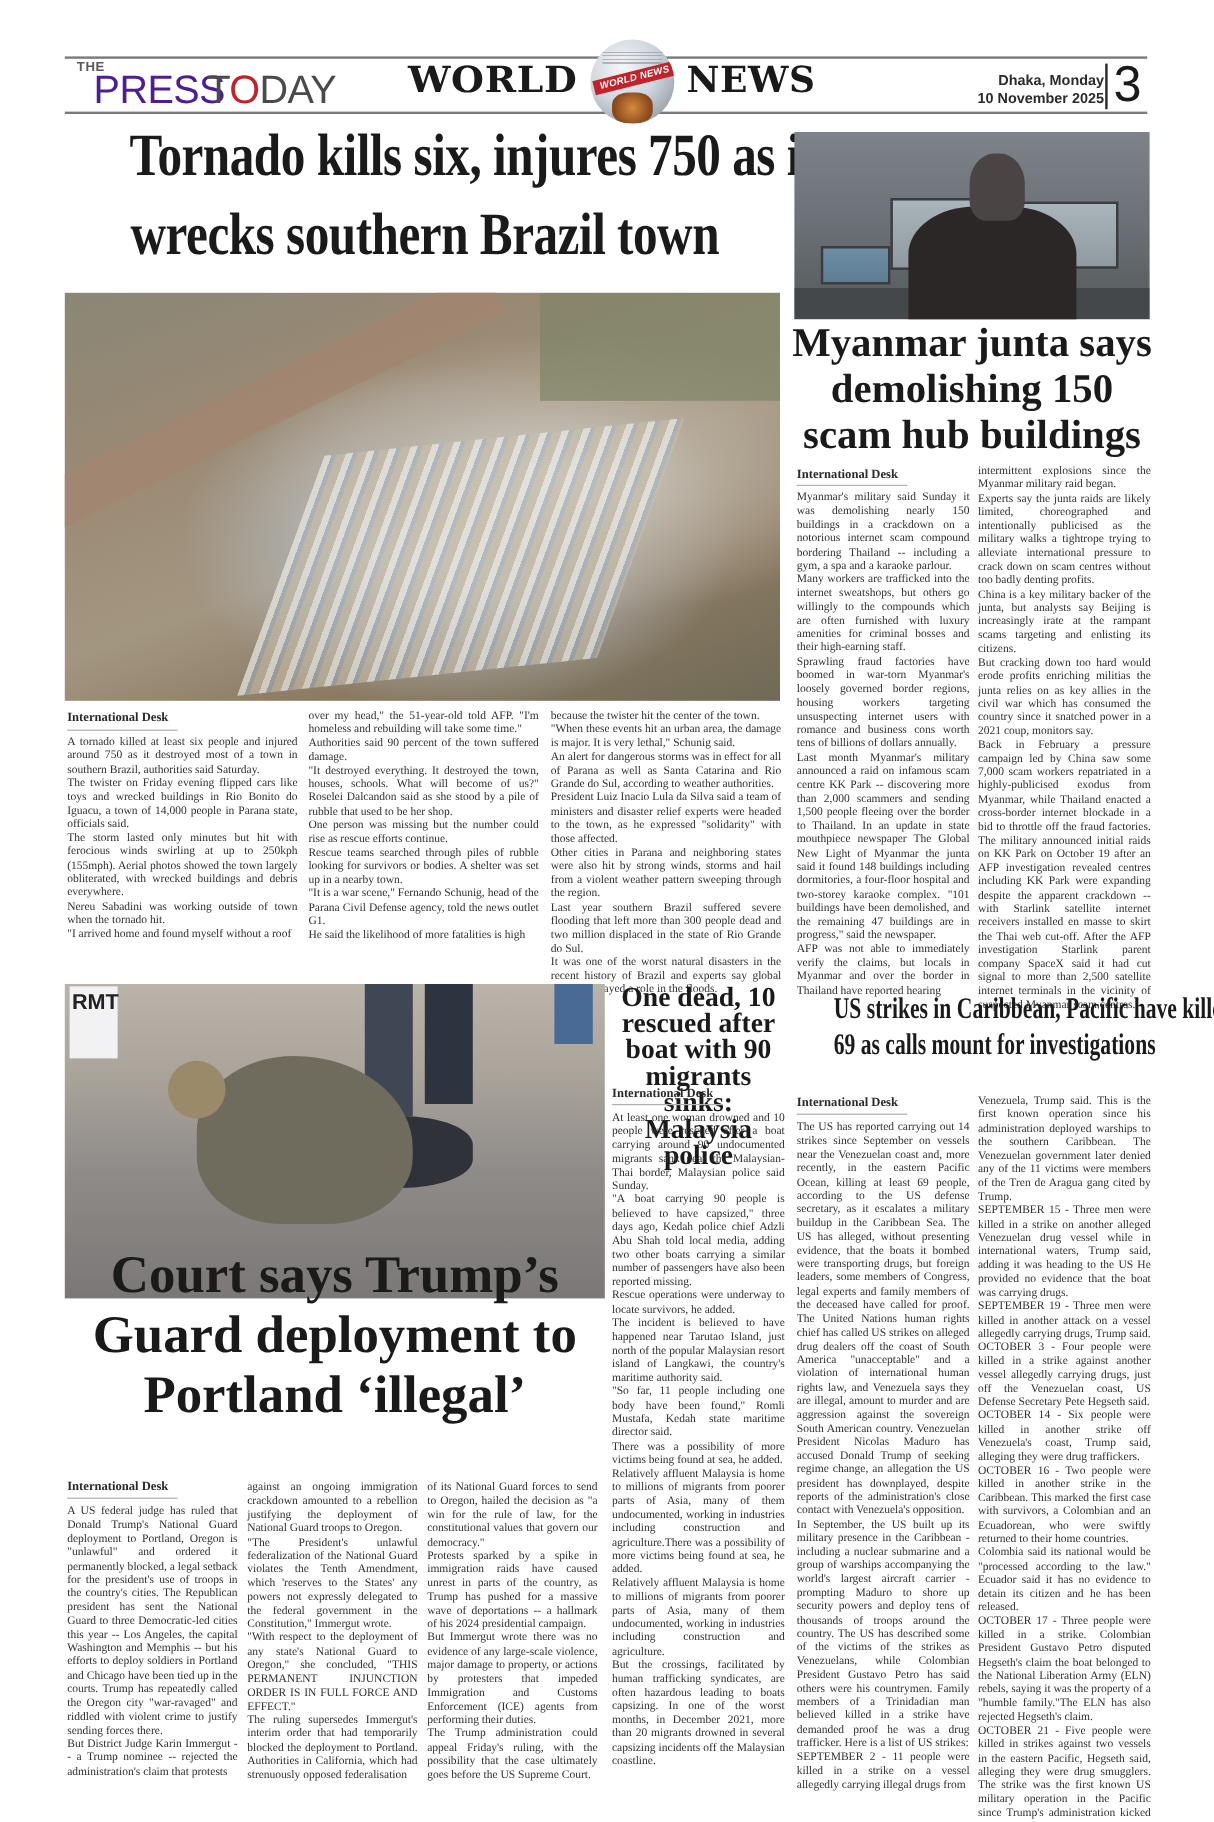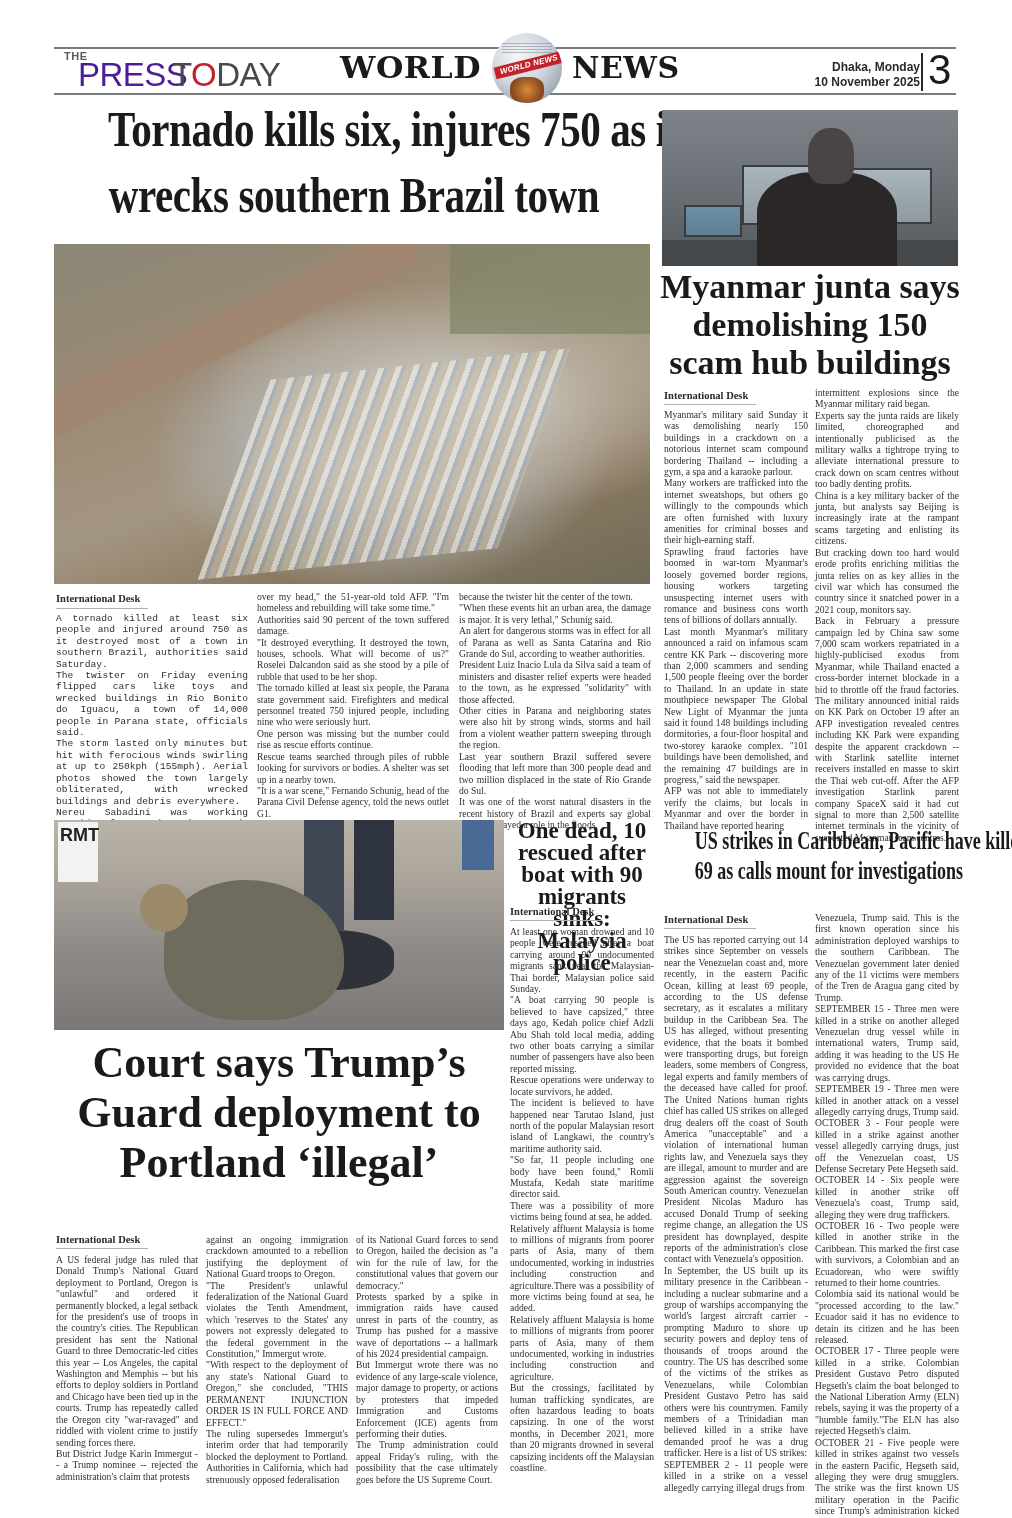--- a/index.html
+++ b/index.html
@@ -47,41 +47,41 @@
   .photo-tornado .field { position: absolute; right: 0; top: 0; width: 200px; height: 90px; background: #7f8566; opacity: .7; }
   .photo-hacker { left: 662px; top: 110px; width: 296px; height: 156px;
     background: linear-gradient(180deg, #7d8388 0%, #6a7075 50%, #55595c 100%); }
   .photo-hacker .screen { position: absolute; background: linear-gradient(180deg, #a9b4bb, #8e99a0); border: 2px solid #3a3d40; }
   .photo-hacker .s1 { left: 80px; top: 55px; width: 100px; height: 60px; }
   .photo-hacker .s2 { left: 180px; top: 58px; width: 90px; height: 56px; }
   .photo-hacker .s3 { left: 22px; top: 95px; width: 58px; height: 32px; background: linear-gradient(180deg, #6d8ea6, #5f7d92); }
   .photo-hacker .desk { position: absolute; left: 0; top: 130px; width: 296px; height: 26px; background: #45484a; }
   .photo-hacker .hood { position: absolute; left: 146px; top: 18px; width: 46px; height: 56px; border-radius: 45% 45% 30% 30%; background: #4a4444; }
   .photo-hacker .body { position: absolute; left: 95px; top: 62px; width: 140px; height: 100px; border-radius: 40% 40% 0 0; background: #2b2727; }
-  .photo-court { left: 54px; top: 820px; width: 450px; height: 210px;
+  .photo-court { left: 54px; top: 820px; width: 450px; height: 262px;
     background: linear-gradient(180deg, #b9b3aa 0%, #a9a39a 30%, #8f8b88 60%, #7a7776 100%); }
   .photo-court .sign { position: absolute; left: 4px; top: 2px; width: 40px; height: 60px; background: #f2f2f2; color: #222; font-family: "Liberation Sans", sans-serif; font-weight: bold; font-size: 18px; line-height: 26px; padding-left: 2px; }
   .photo-court .officer { position: absolute; left: 110px; top: 60px; width: 180px; height: 140px; border-radius: 45% 55% 40% 40%; background: #6f6b5d; }
   .photo-court .helmet { position: absolute; left: 86px; top: 64px; width: 48px; height: 48px; border-radius: 50%; background: #9b8a6a; }
   .photo-court .person { position: absolute; left: 190px; top: 110px; width: 150px; height: 60px; border-radius: 40%; background: #2f3238; }
   .photo-court .legs1 { position: absolute; left: 250px; top: 0; width: 40px; height: 110px; background: #3f4755; }
   .photo-court .legs2 { position: absolute; left: 300px; top: 0; width: 40px; height: 100px; background: #2e3340; }
   .photo-court .jeans { position: absolute; left: 408px; top: 0; width: 32px; height: 50px; background: #4a6a96; }
 
   
   .desk { position: absolute; font-weight: bold; font-size: 10.5px; color: #2a2a2a; }
   .desk-rule { position: absolute; height: 1px; background: #b0b0b0; }
   .col { position: absolute; font-size: 9.6px; line-height: 11.4px; text-align: justify; color: #2f2f2f; }
   .col p { margin: 0; }
   .col p + p { margin-top: 0; }
 
   
   .t-desk { left: 56px; top: 593px; }
   .t-rule { left: 56px; top: 608px; width: 92px; }
-  .t-c1 { left: 56px; top: 613px; width: 192px; font-family: Liberation Mono, monospace; }
+  .t-c1 { left: 56px; top: 613px; width: 192px; }
   .t-c2 { left: 257px; top: 591px; width: 192px; }
   .t-c3 { left: 459px; top: 591px; width: 192px; }
 
   
   .m-desk { left: 664px; top: 390px; }
   .m-rule { left: 664px; top: 404px; width: 92px; }
   .m-c1 { left: 664px; top: 409px; width: 144px; }
   .m-c2 { left: 815px; top: 387px; width: 144px; }
 
   
@@ -144,21 +144,20 @@
     <p>A tornado killed at least six people and injured around 750 as it destroyed most of a town in southern Brazil, authorities said Saturday.</p>
     <p>The twister on Friday evening flipped cars like toys and wrecked buildings in Rio Bonito do Iguacu, a town of 14,000 people in Parana state, officials said.</p>
     <p>The storm lasted only minutes but hit with ferocious winds swirling at up to 250kph (155mph). Aerial photos showed the town largely obliterated, with wrecked buildings and debris everywhere.</p>
     <p>Nereu Sabadini was working outside of town when the tornado hit.</p>
     <p>"I arrived home and found myself without a roof</p>
   </div>
 <div class="col t-c2">
     <p>over my head," the 51-year-old told AFP. "I'm homeless and rebuilding will take some time."</p>
     <p>Authorities said 90 percent of the town suffered damage.</p>
     <p>"It destroyed everything. It destroyed the town, houses, schools. What will become of us?" Roselei Dalcandon said as she stood by a pile of rubble that used to be her shop.</p>
-    <p>The tornado killed at least six people, the Parana state government said. Firefighters and medical personnel treated 750 injured people, including nine who were seriously hurt.</p>
     <p>One person was missing but the number could rise as rescue efforts continue.</p>
     <p>Rescue teams searched through piles of rubble looking for survivors or bodies. A shelter was set up in a nearby town.</p>
     <p>"It is a war scene," Fernando Schunig, head of the Parana Civil Defense agency, told the news outlet G1.</p>
     <p>He said the likelihood of more fatalities is high</p>
   </div>
 <div class="col t-c3">
     <p>because the twister hit the center of the town.</p>
     <p>"When these events hit an urban area, the damage is major. It is very lethal," Schunig said.</p>
     <p>An alert for dangerous storms was in effect for all of Parana as well as Santa Catarina and Rio Grande do Sul, according to weather authorities.</p>
     <p>President Luiz Inacio Lula da Silva said a team of ministers and disaster relief experts were headed to the town, as he expressed "solidarity" with those affected.</p>

